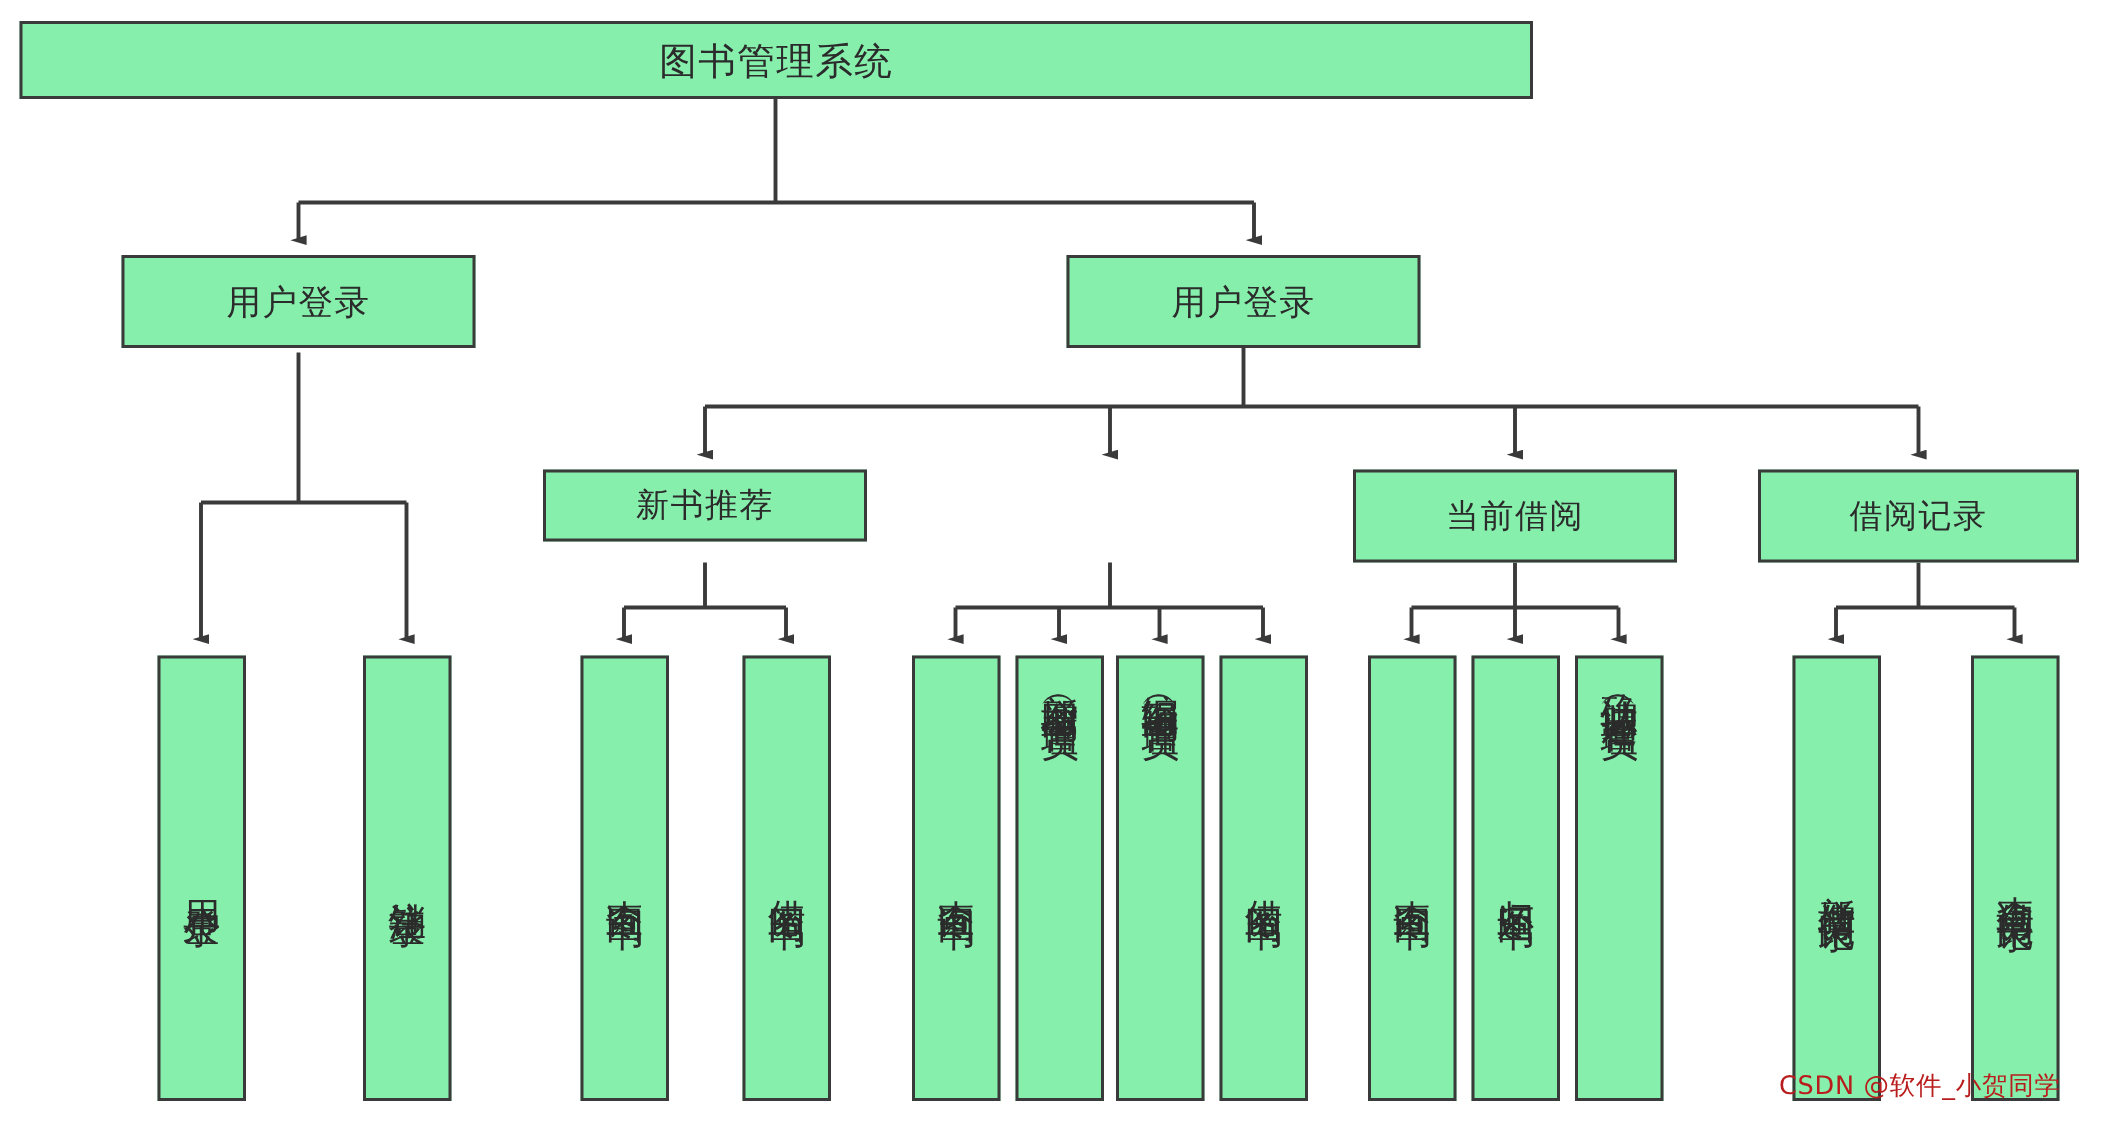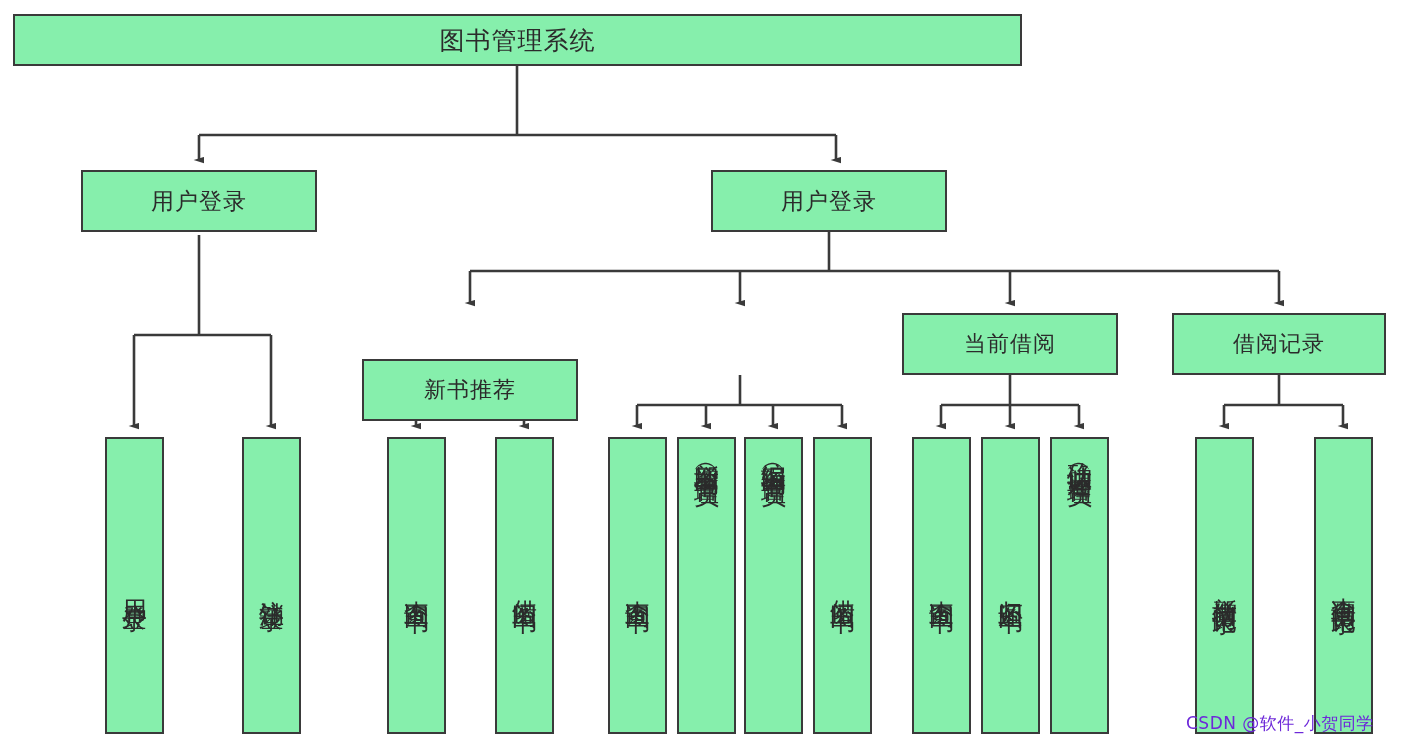--- a/index.html
+++ b/index.html
@@ -63,21 +63,21 @@
   }
   .leaf.centered {
     align-items: center;
     padding-top: 0;
   }
   .watermark {
     position: absolute;
     left: 1186px;
     top: 712px;
     font-size: 17px;
-    color: #6d28d9;
+    color: #b91c1c;
     letter-spacing: 0.5px;
     z-index: 5;
     white-space: nowrap;
   }
 </style>
 </head>
 <body>
 
 <div id="canvas">
 
@@ -135,21 +135,21 @@
     <span>图书管理系统</span>
   </div>
 
   <div class="node lvl1" style="left:81px; top:170px; width:236px; height:62px;">
     <span>用户登录</span>
   </div>
   <div class="node lvl1" style="left:711px; top:170px; width:236px; height:62px;">
     <span>用户登录</span>
   </div>
 
-  <div class="node lvl2" style="left:362px; top:313px; width:216px; height:62px;margin-top:46px;">
+  <div class="node lvl2" style="left:362px; top:313px; width:216px; height:48px;">
     <span>新书推荐</span>
   </div>
   <div class="node lvl2" style="left:1172px; top:313px; width:214px; height:62px;">
     <span>借阅记录</span>
   </div>
   <div class="node lvl2" style="left:902px; top:313px; width:216px; height:62px;">
     <span>当前借阅</span>
   </div>
 
   <div class="node leaf centered" style="left:105px; top:437px; width:59px; height:297px;">

